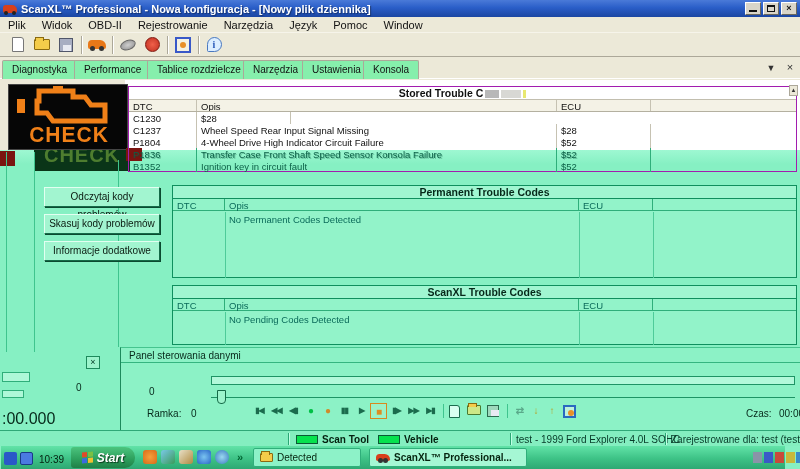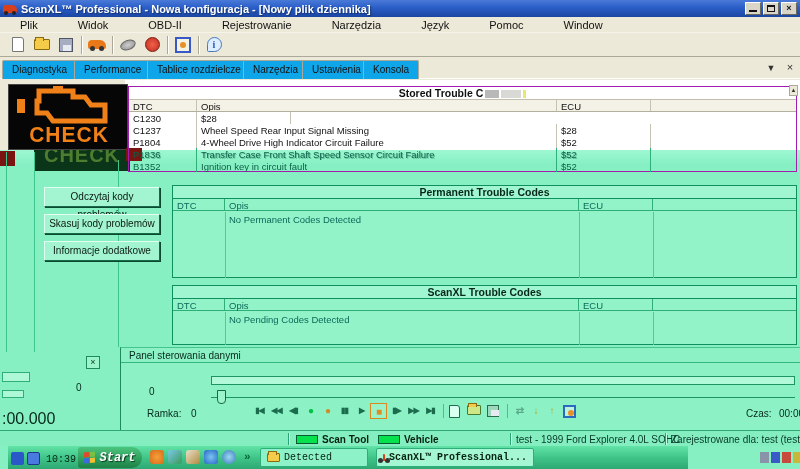--- a/index.html
+++ b/index.html
@@ -22,42 +22,42 @@
   .winbtns { margin-left:auto; display:flex; gap:2px; }
   .winbtn { width:16px; height:13px; background:#d9d5c9; border:1px solid #fff;
     border-right-color:#6a675d; border-bottom-color:#6a675d; color:#111;
     font-size:9px; line-height:10px; text-align:center; font-weight:bold; }
   .winbtn .mini { display:block; margin:7px auto 0; width:8px; height:2px; background:#111; }
   .winbtn .rest { display:block; margin:2px auto 0; width:8px; height:7px; border:1px solid #111; border-top-width:2px; }
 
   
   .menubar { left:0; top:17px; width:800px; height:16px; background:#ece9d8;
     display:flex; align-items:center; gap:0; font-size:11px; border-bottom:1px solid #f6f4ea; }
-  .menubar span { padding:1px 20px; }
+  .menubar span { padding:1px 8px; }
   .toolbar { left:0; top:33px; width:800px; height:24px; background:#ece9d8;
     border-bottom:1px solid #aca899; display:flex; align-items:center; padding-left:6px; }
   .tbtn { width:24px; height:21px; display:flex; align-items:center; justify-content:center; }
   .tsep { width:1px; height:18px; background:#aca899; margin:0 3px; box-shadow:1px 0 0 #fff; }
   .ic-page { width:12px; height:15px; background:#fff; border:1px solid #777; border-radius:0 3px 0 0; }
   .ic-folder { width:16px; height:11px; background:#f4cc4a; border:1px solid #8a6a10; border-radius:1px; position:relative; }
   .ic-folder:before { content:""; position:absolute; top:-3px; left:0; width:7px; height:3px; background:#f4cc4a; border:1px solid #8a6a10; border-bottom:none; }
   .ic-floppy { width:14px; height:14px; background:#a8aec2; border:1px solid #50566a; position:relative; }
   .ic-floppy:before { content:""; position:absolute; left:3px; bottom:0; width:8px; height:6px; background:#e8eaf2; }
   .ic-car { width:18px; height:9px; background:#e87818; border-radius:4px 6px 2px 2px; position:relative; }
   .ic-car:before,.ic-car:after { content:""; position:absolute; bottom:-2px; width:5px; height:5px; border-radius:50%; background:#333; }
   .ic-car:before{left:2px}.ic-car:after{right:2px}
   .ic-pluggray { width:16px; height:10px; background:radial-gradient(#cfcfcf,#8f8f8f); border:1px solid #666; border-radius:50%; transform:rotate(-20deg); }
   .ic-plugred { width:15px; height:15px; background:radial-gradient(#f0604a,#c03020); border:1px solid #801810; border-radius:50%; }
   .ic-dash { width:16px; height:16px; border:2px solid #3858c8; position:relative; background:#f4f2e2; }
   .ic-dash:before { content:""; position:absolute; left:3px; top:3px; width:6px; height:6px; border-radius:50%; background:#e89028; }
   .ic-info { width:15px; height:15px; border:1px solid #4878c0; border-radius:50% 50% 50% 10%; background:#dceeff; color:#2858b8; font-weight:bold; font-size:10px; text-align:center; line-height:13px; font-family:"Liberation Serif",serif; }
 
   
   .tabstrip { left:0; top:57px; width:800px; height:22px; background:#ece9d8; border-bottom:1px solid #fff; }
-  .tab { position:absolute; top:3px; height:19px; background:#0ea5e9; border:1px solid #aca899;
+  .tab { position:absolute; top:3px; height:19px; background:#86efac; border:1px solid #aca899;
     border-bottom:none; border-radius:2px 2px 0 0; padding:3px 9px 0; font-size:10px; white-space:nowrap; }
   .tab.active { background:#fff; font-weight:bold; top:1px; height:21px; z-index:2; }
   .tabctl { position:absolute; top:6px; font-size:9px; color:#333; width:14px; text-align:center; }
 
   
   .contentTop { left:0; top:79px; width:800px; height:71px; background:#ece9d8; }
   .whitepanel { left:125px; top:80px; width:675px; height:70px; background:#fff; }
 
   
   .check { left:8px; top:84px; width:120px; height:66px; background:#060606; border:1px solid #444; overflow:hidden; }
@@ -130,22 +130,22 @@
   .dp-label { position:absolute; font-size:10px; color:#06281a; }
 
   
   .statusbar { left:0; top:430px; width:800px; height:16px; background:#84eec0; border-top:1px solid #2fa877; }
   .ssep { position:absolute; top:2px; width:1px; height:12px; background:#2aa674; box-shadow:1px 0 0 #c0ffe4; }
   .swatch { position:absolute; top:4px; width:22px; height:9px; background:#06e24e; border:1px solid #0a5a34; }
   .slabel { position:absolute; top:3px; font-weight:bold; font-size:10px; color:#04200f; }
   .stext  { position:absolute; top:3px; font-size:10px; color:#073a28; white-space:nowrap; }
 
   
-  .taskbar { left:8px; top:446px; width:680px; height:23px;
-    background:linear-gradient(to bottom,#62e3a8 0,#3dc286 55%,#2ea873 100%);font-family:Liberation Mono, monospace; }
+  .taskbar { left:1px; top:446px; width:784px; height:23px;
+    background:linear-gradient(to bottom,#62e3a8 0,#3dc286 55%,#2ea873 100%); }
   .startbtn { position:absolute; left:70px; top:1px; width:64px; height:21px; border-radius:3px 10px 10px 3px;
     background:linear-gradient(to bottom,#4cc47e 0,#2c9e5b 60%,#1f8047 100%);
     color:#fff; font-weight:bold; font-style:italic; font-size:12px;
     display:flex; align-items:center; justify-content:center; gap:4px; text-shadow:1px 1px 1px #0a3a1c; }
   .flag { width:11px; height:11px; display:grid; grid-template-columns:5px 5px; grid-gap:1px; transform:skewY(-6deg); }
   .flag i { display:block; height:5px; }
   .ql { position:absolute; top:4px; width:14px; height:14px; border-radius:3px; }
   .taskbtn { position:absolute; top:2px; height:19px; background:#8df2c8; border:1px solid #2fae7a;
     border-radius:2px; display:flex; align-items:center; gap:4px; padding:0 6px; font-size:10px;
     font-weight:bold; color:#05240f; white-space:nowrap; overflow:hidden; }
@@ -266,21 +266,21 @@
       <div class="s-x"></div>
     </div>
     <div class="drow" style="top:49px">
       <div class="s-dtc">P1804</div>
       <div class="s-opis">4-Wheel Drive High Indicator Circuit Failure</div>
       <div class="s-ecu">$52</div>
       <div class="s-x"></div>
     </div>
     <div class="drow greenrow" style="top:61px;text-shadow:1px 1px 0 rgba(10,90,60,.35)">
       <div class="s-dtc">P1836</div>
-      <div class="s-opis">Transfer Case Front Shaft Speed Sensor Circuit Failure</div>
+      <div class="s-opis">Transfer Case Front Shaft Speed Sensor Konsola Failure</div>
       <div class="s-ecu">$52</div>
       <div class="s-x"></div>
     </div>
     <div class="drow greenrow" style="top:73px">
       <div class="s-dtc">B1352</div>
       <div class="s-opis">Ignition key in circuit fault</div>
       <div class="s-ecu">$52</div>
       <div class="s-x"></div>
     </div>
   </div>

